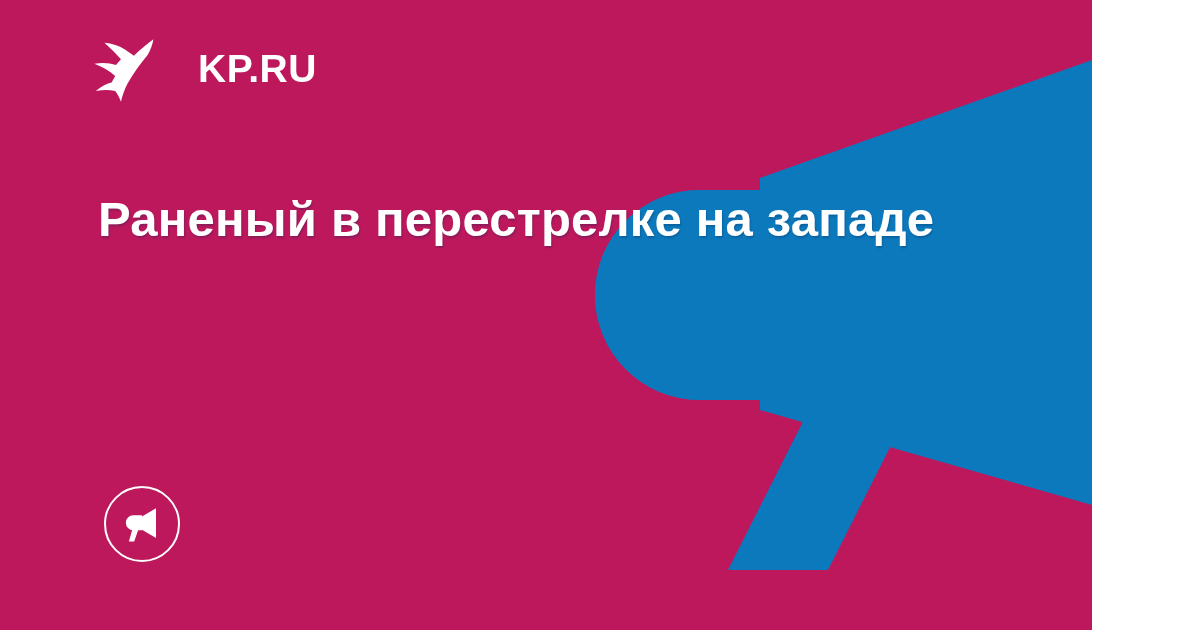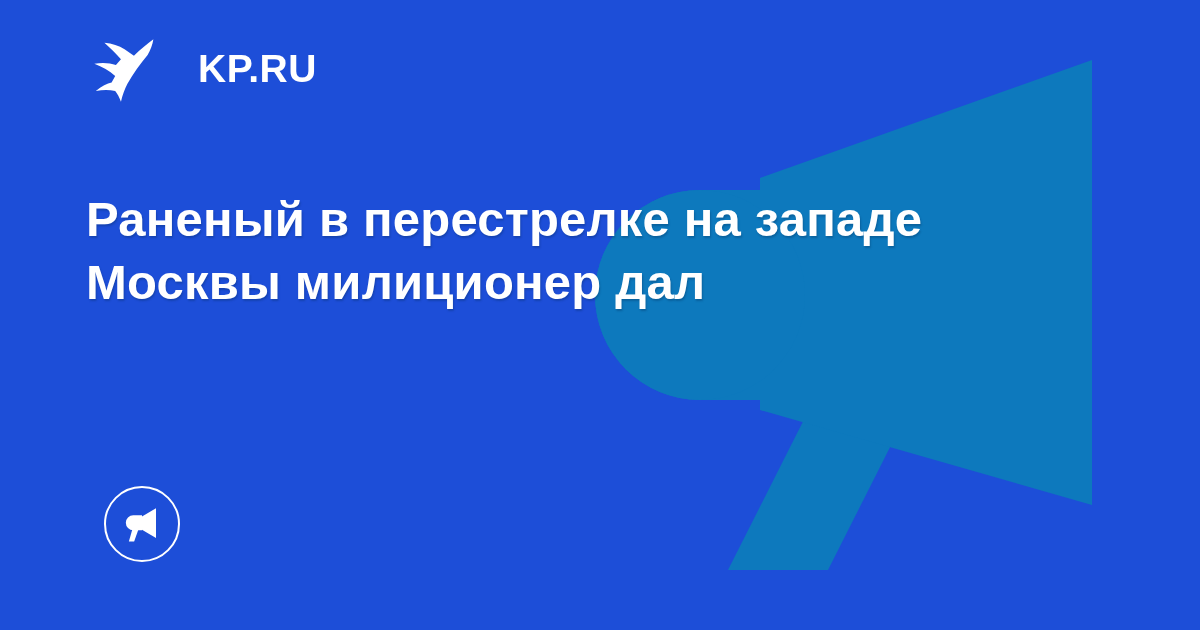--- a/index.html
+++ b/index.html
@@ -3,24 +3,24 @@
 <meta charset="utf-8">
 <style>
   html, body {
     margin: 0;
     padding: 0;
     background: #ffffff;
   }
 
   .card {
     position: relative;
-    width: 1200px;
+    width: 1092px;
     height: 630px;
     overflow: hidden;
-    background: #1d4ed8;
+    background: #be185d;
     font-family: "Liberation Sans", "DejaVu Sans", sans-serif;
   }
 
   
   .watermark {
     position: absolute;
     left: 0;
     top: 0;
     width: 1200px;
     height: 630px;
@@ -50,21 +50,21 @@
     font-size: 39px;
     font-weight: bold;
     letter-spacing: 0.5px;
     line-height: 1;
     white-space: nowrap;
   }
 
   
   .headline {
     position: absolute;
-    left: 86px;
+    left: 98px;
     top: 188px;
     width: 1000px;
     color: #ffffff;
     font-size: 49px;
     font-weight: bold;
     line-height: 63px;
     letter-spacing: 0.2px;
     text-shadow: 1px 2px 2px rgba(0, 40, 80, 0.28);
   }
 
@@ -124,21 +124,20 @@
                C 38 86 41 91 43 97
                C 45 88 48 80 52 72
                C 60 58 70 44 80 32
                C 84 25 87 17 88 10 Z"></path>
     </svg>
     <span class="brand-name">KP.RU</span>
   </div>
 
   <div class="headline">
     <span class="headline-line">Раненый в перестрелке на западе</span>
-    <span class="headline-line">Москвы милиционер дал</span>
   </div>
 
   <div class="badge">
     <svg class="badge-icon" viewBox="0 0 48 48" aria-hidden="true">
       <g fill="#ffffff">
 
         <path d="M 40 6 L 40 40 L 23 30 L 23 16 Z"></path>
 
         <path d="M 14 14 L 24 14 L 24 31 L 14 31
                  A 8.5 8.5 0 0 1 14 14 Z"></path>

